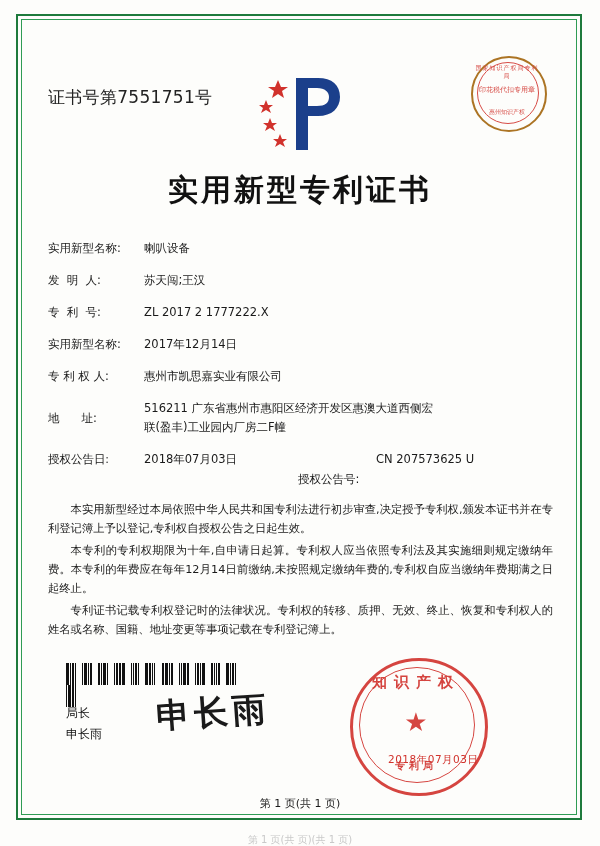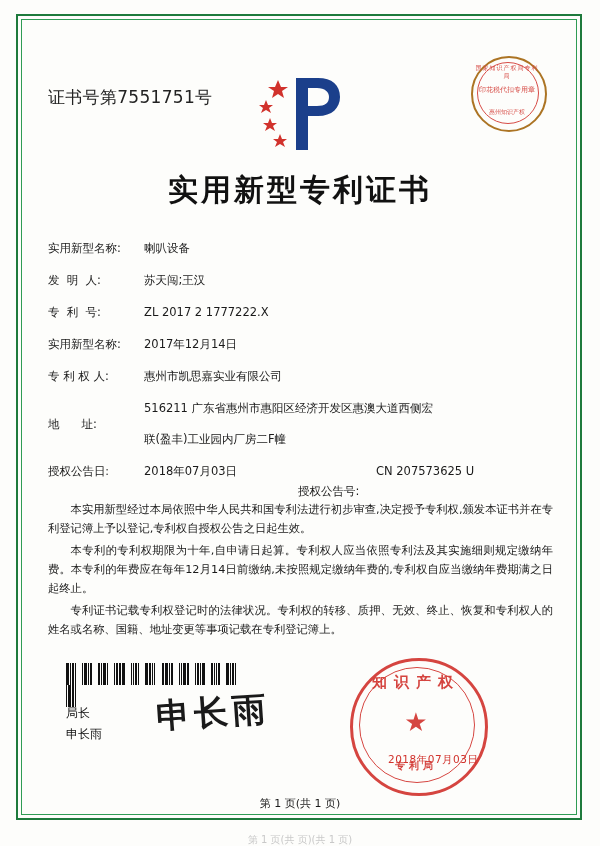--- a/index.html
+++ b/index.html
@@ -118,21 +118,21 @@
   }
   .field-label {
     flex: 0 0 96px;
     white-space: pre;
   }
   .field-value {
     flex: 1 1 auto;
   }
   .field-value .line2 {
     display: block;
-    margin-top: 15px;
+    margin-top: 3px;
     margin-left: 0;
   }
   .row-two-col {
     display: flex;
     margin-bottom: 8px;
   }
   .two-col-left {
     flex: 0 0 250px;
     display: flex;
   }

